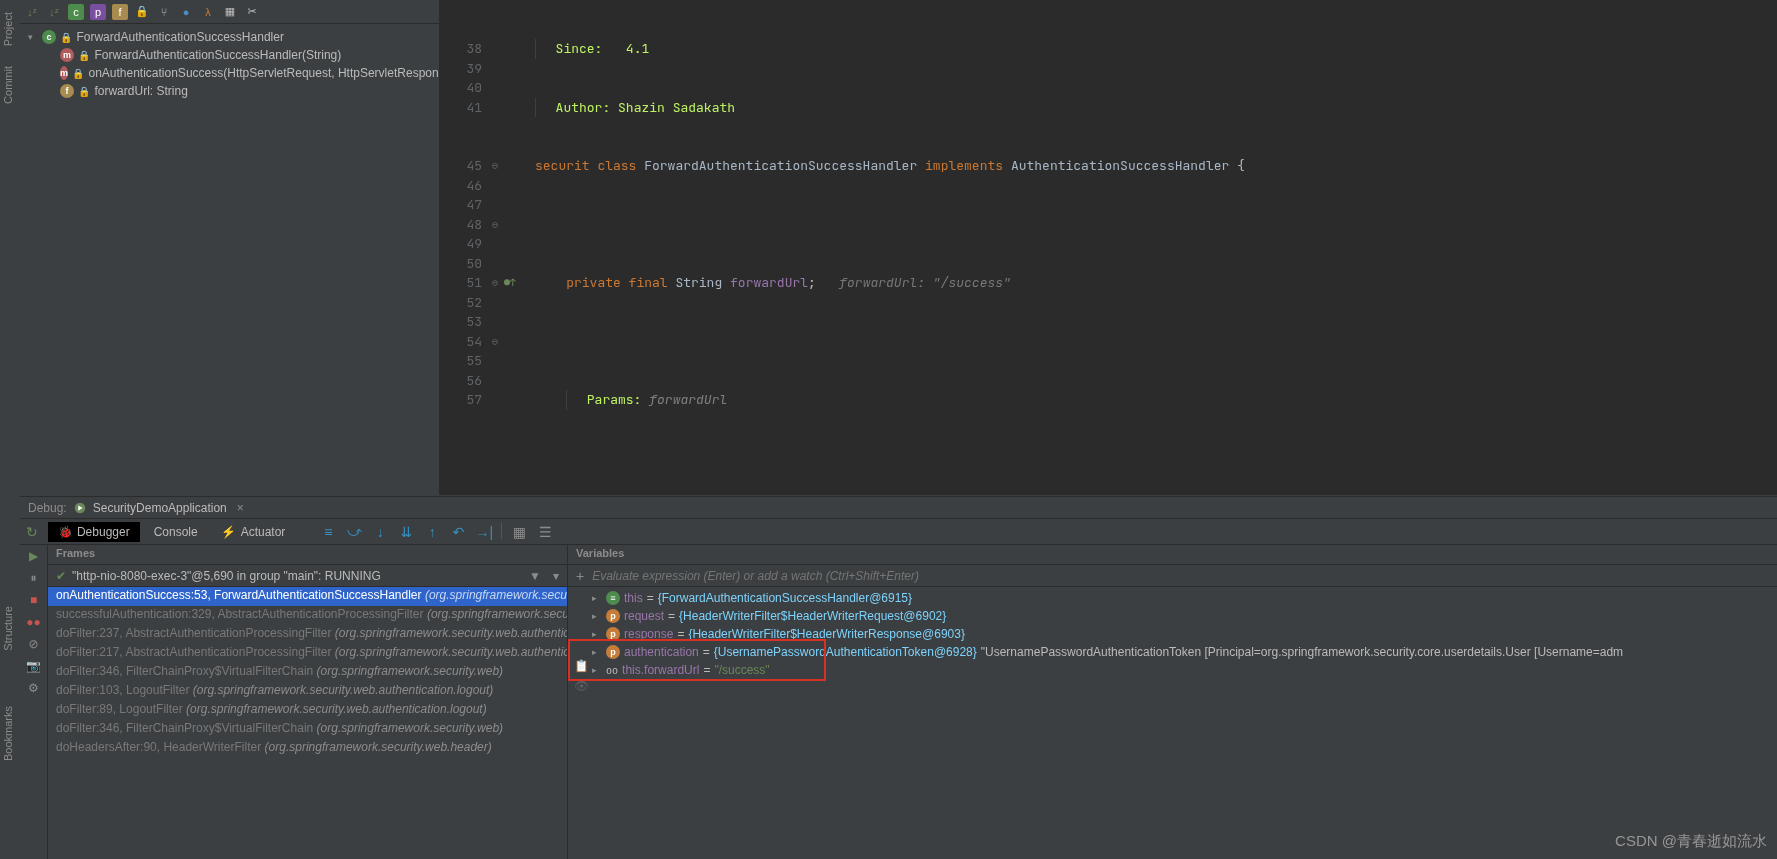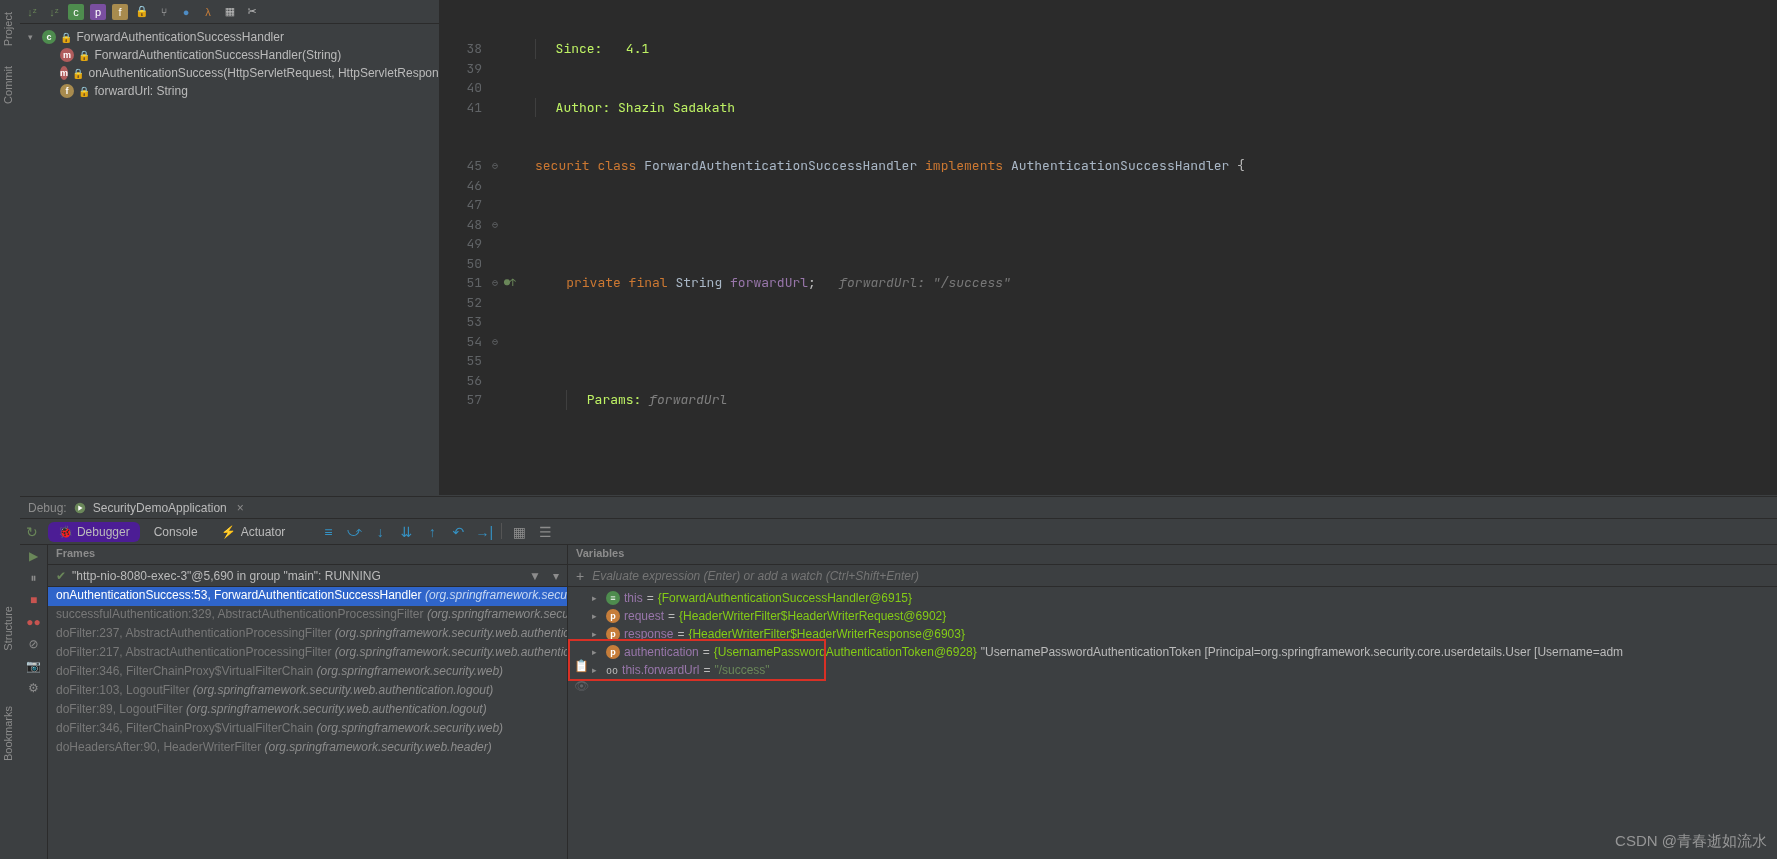--- a/index.html
+++ b/index.html
@@ -32,21 +32,21 @@
 .field { color: #9876aa; }
 .comment { color: #808080; font-style: italic; }
 .doc-green { color: #bef264; }
 .param-hint { color: #787878; font-style: italic; }
 .debug-panel { position: absolute; top: 496px; left: 20px; right: 0; bottom: 0; background: #3c3f41; border-top: 1px solid #2b2b2b; }
 .debug-header { height: 22px; display: flex; align-items: center; padding: 0 8px; gap: 6px; border-bottom: 1px solid #2b2b2b; }
 .debug-header .title { color: #8c8c8c; }
 .debug-header .run-icon { width: 14px; height: 14px; }
 .debug-tabs { height: 26px; display: flex; align-items: center; padding-left: 28px; gap: 4px; border-bottom: 1px solid #2b2b2b; }
 .debug-tab { padding: 3px 10px; font-size: 12px; color: #bbbbbb; cursor: pointer; }
-.debug-tab.active { background: #4c1d95; border-radius: 6px; }
+.debug-tab.active { background: #000000; }
 .debug-step-icons { display: flex; gap: 8px; margin-left: 20px; }
 .step-icon { width: 18px; height: 18px; display: inline-flex; align-items: center; justify-content: center; color: #3592c4; font-size: 14px; }
 .debug-body { display: flex; height: calc(100% - 48px); }
 .debug-left-bar { width: 28px; background: #3c3f41; border-right: 1px solid #2b2b2b; display: flex; flex-direction: column; align-items: center; padding-top: 4px; gap: 8px; }
 .frames-panel { width: 520px; border-right: 1px solid #2b2b2b; display: flex; flex-direction: column; }
 .panel-title { height: 20px; padding: 2px 8px; color: #8c8c8c; border-bottom: 1px solid #2b2b2b; font-size: 11px; font-weight: bold; }
 .thread-row { height: 22px; display: flex; align-items: center; padding: 0 8px; gap: 6px; border-bottom: 1px solid #2b2b2b; }
 .thread-row .check { color: #6a8759; }
 .frame-list { flex: 1; overflow: hidden; }
 .frame-row { height: 19px; padding: 1px 8px 0 8px; white-space: nowrap; overflow: hidden; font-size: 12px; }
@@ -60,21 +60,21 @@
 .eval-row input { flex: 1; background: transparent; border: none; color: #606366; font-size: 12px; outline: none; font-style: italic; }
 .var-list { flex: 1; padding: 2px 0; position: relative; }
 .var-row { height: 18px; display: flex; align-items: center; padding-left: 24px; gap: 4px; font-size: 12px; white-space: nowrap; }
 .var-row .arrow { width: 10px; color: #8c8c8c; font-size: 9px; }
 .var-row .vicon { width: 14px; height: 14px; border-radius: 50%; display: inline-flex; align-items: center; justify-content: center; font-size: 9px; font-weight: bold; }
 .vicon-e { background: #4e8c4e; color:#fff; } 
 .vicon-p { background: #c67d3a; color:#fff; }
 .vicon-oo { color: #bbbbbb; font-size: 10px; font-family: monospace; }
 .var-name { color: #9876aa; }
 .var-eq { color: #bbbbbb; }
-.var-val { color: #84cc16; }
+.var-val { color: #7dd3fc; }
 .var-str { color: #6a8759; }
 .var-strong { color: #bbbbbb; }
 .red-box { position: absolute; border: 2px solid #d93025; }
 .close-x { color: #8c8c8c; font-size: 12px; margin-left: 4px; cursor: pointer; }
 .watermark { position: absolute; right: 10px; bottom: 8px; color: #a5a5a5; font-size: 15px; font-family: Liberation Sans, sans-serif; opacity: 0.85; }
 .filter-icon { color: #8c8c8c; font-size: 12px; margin-left: auto; margin-right: 6px; }
 </style>
 </head>
 <body>
 

